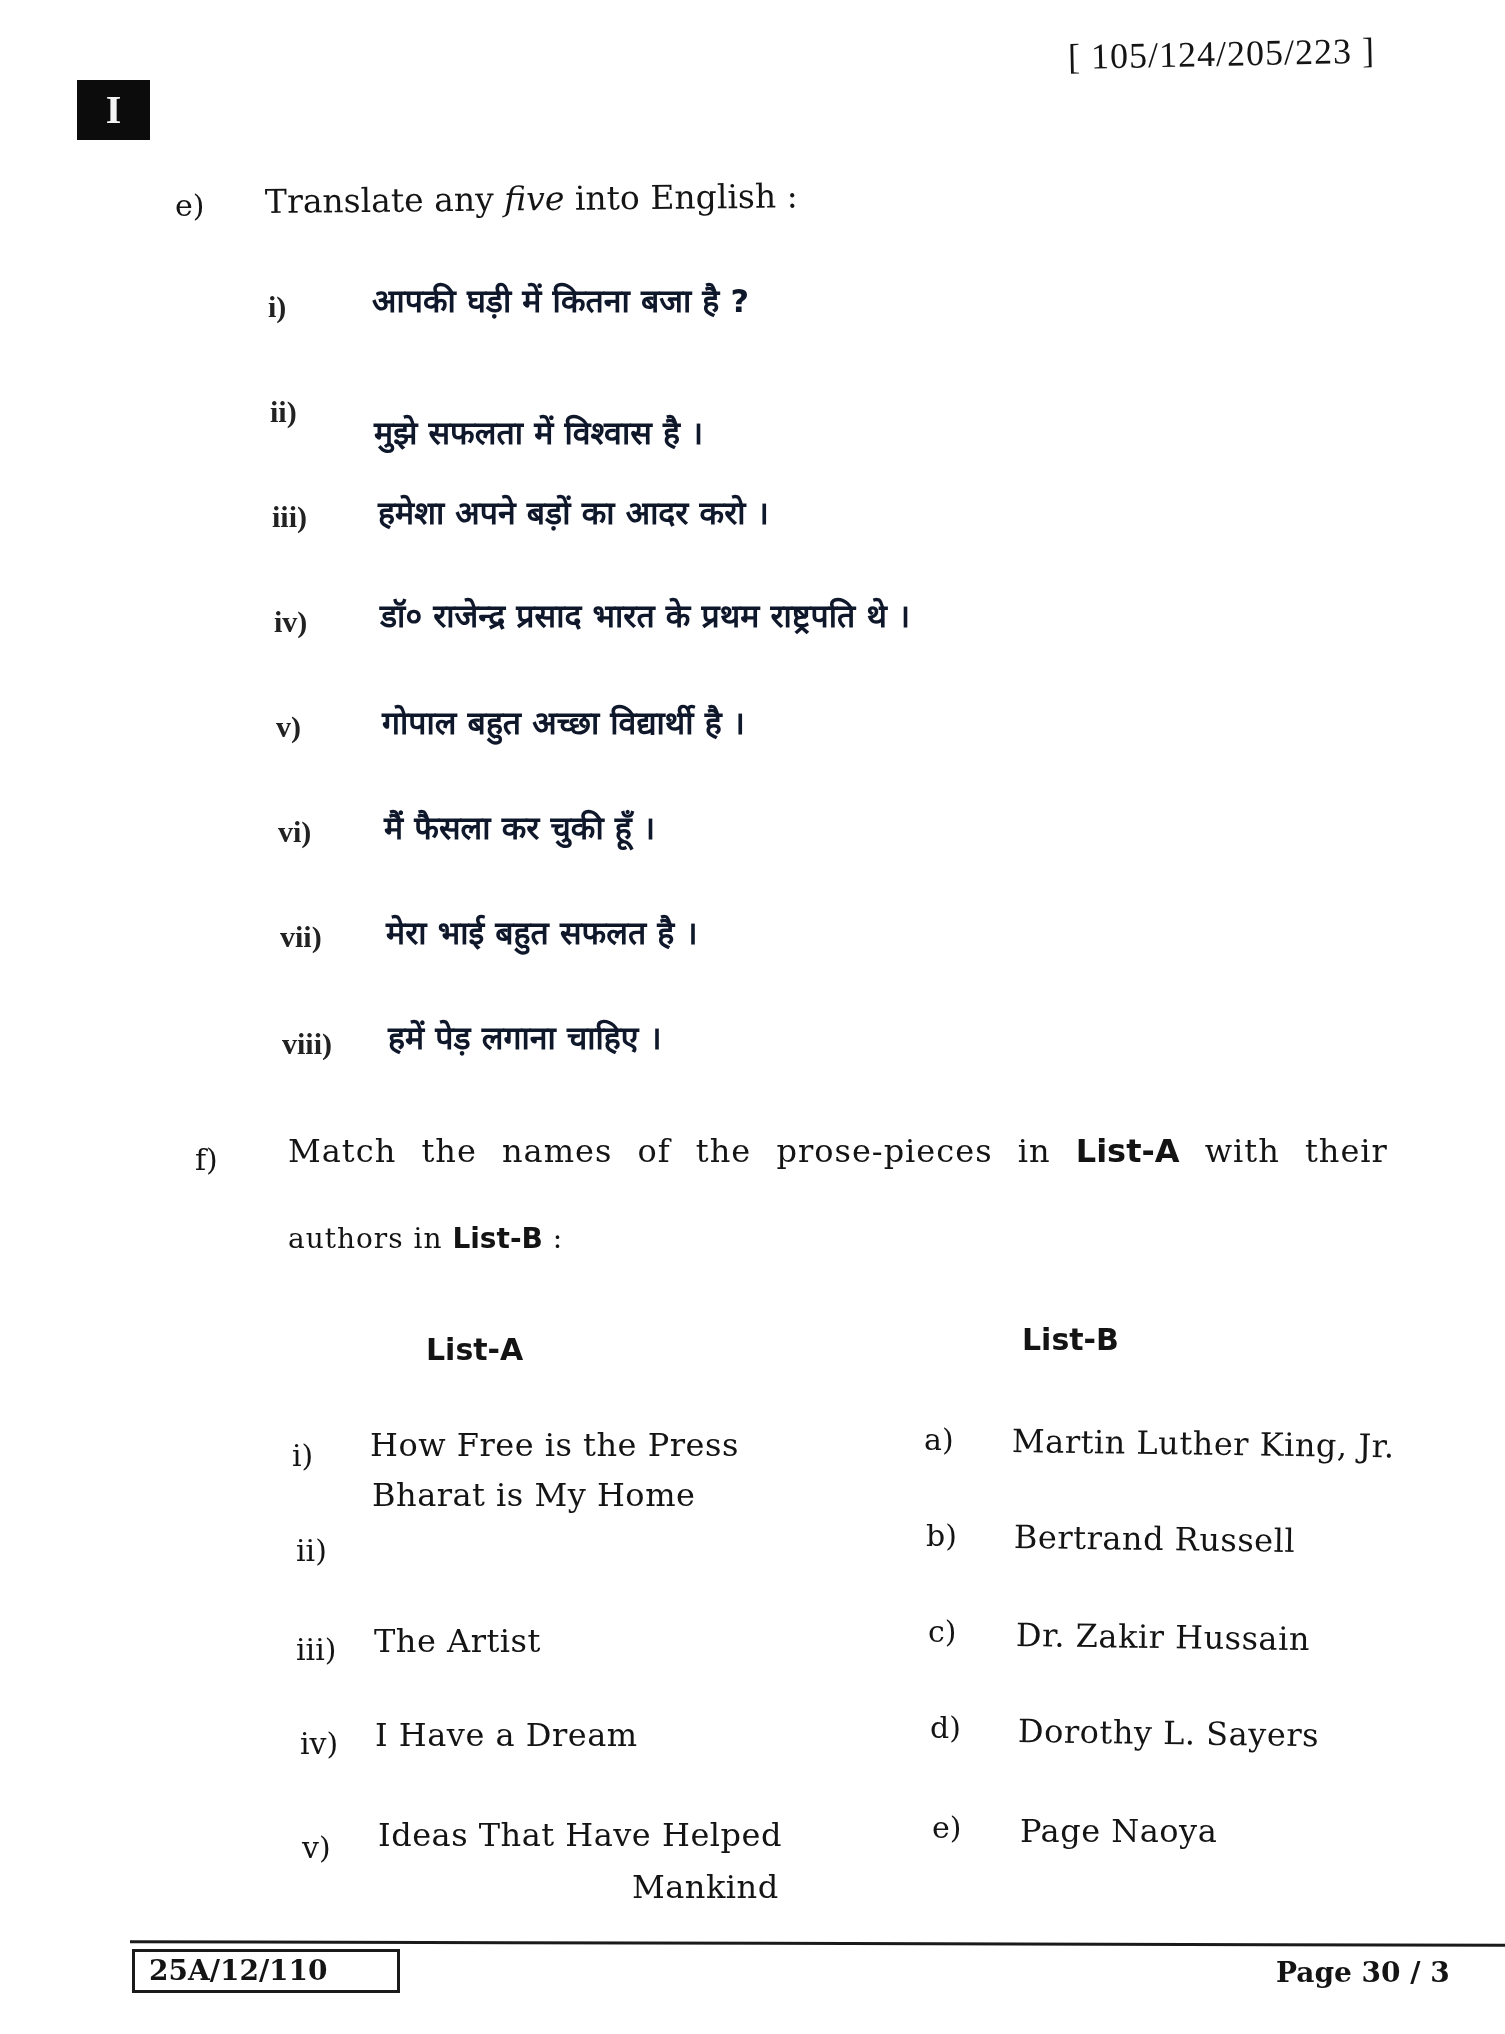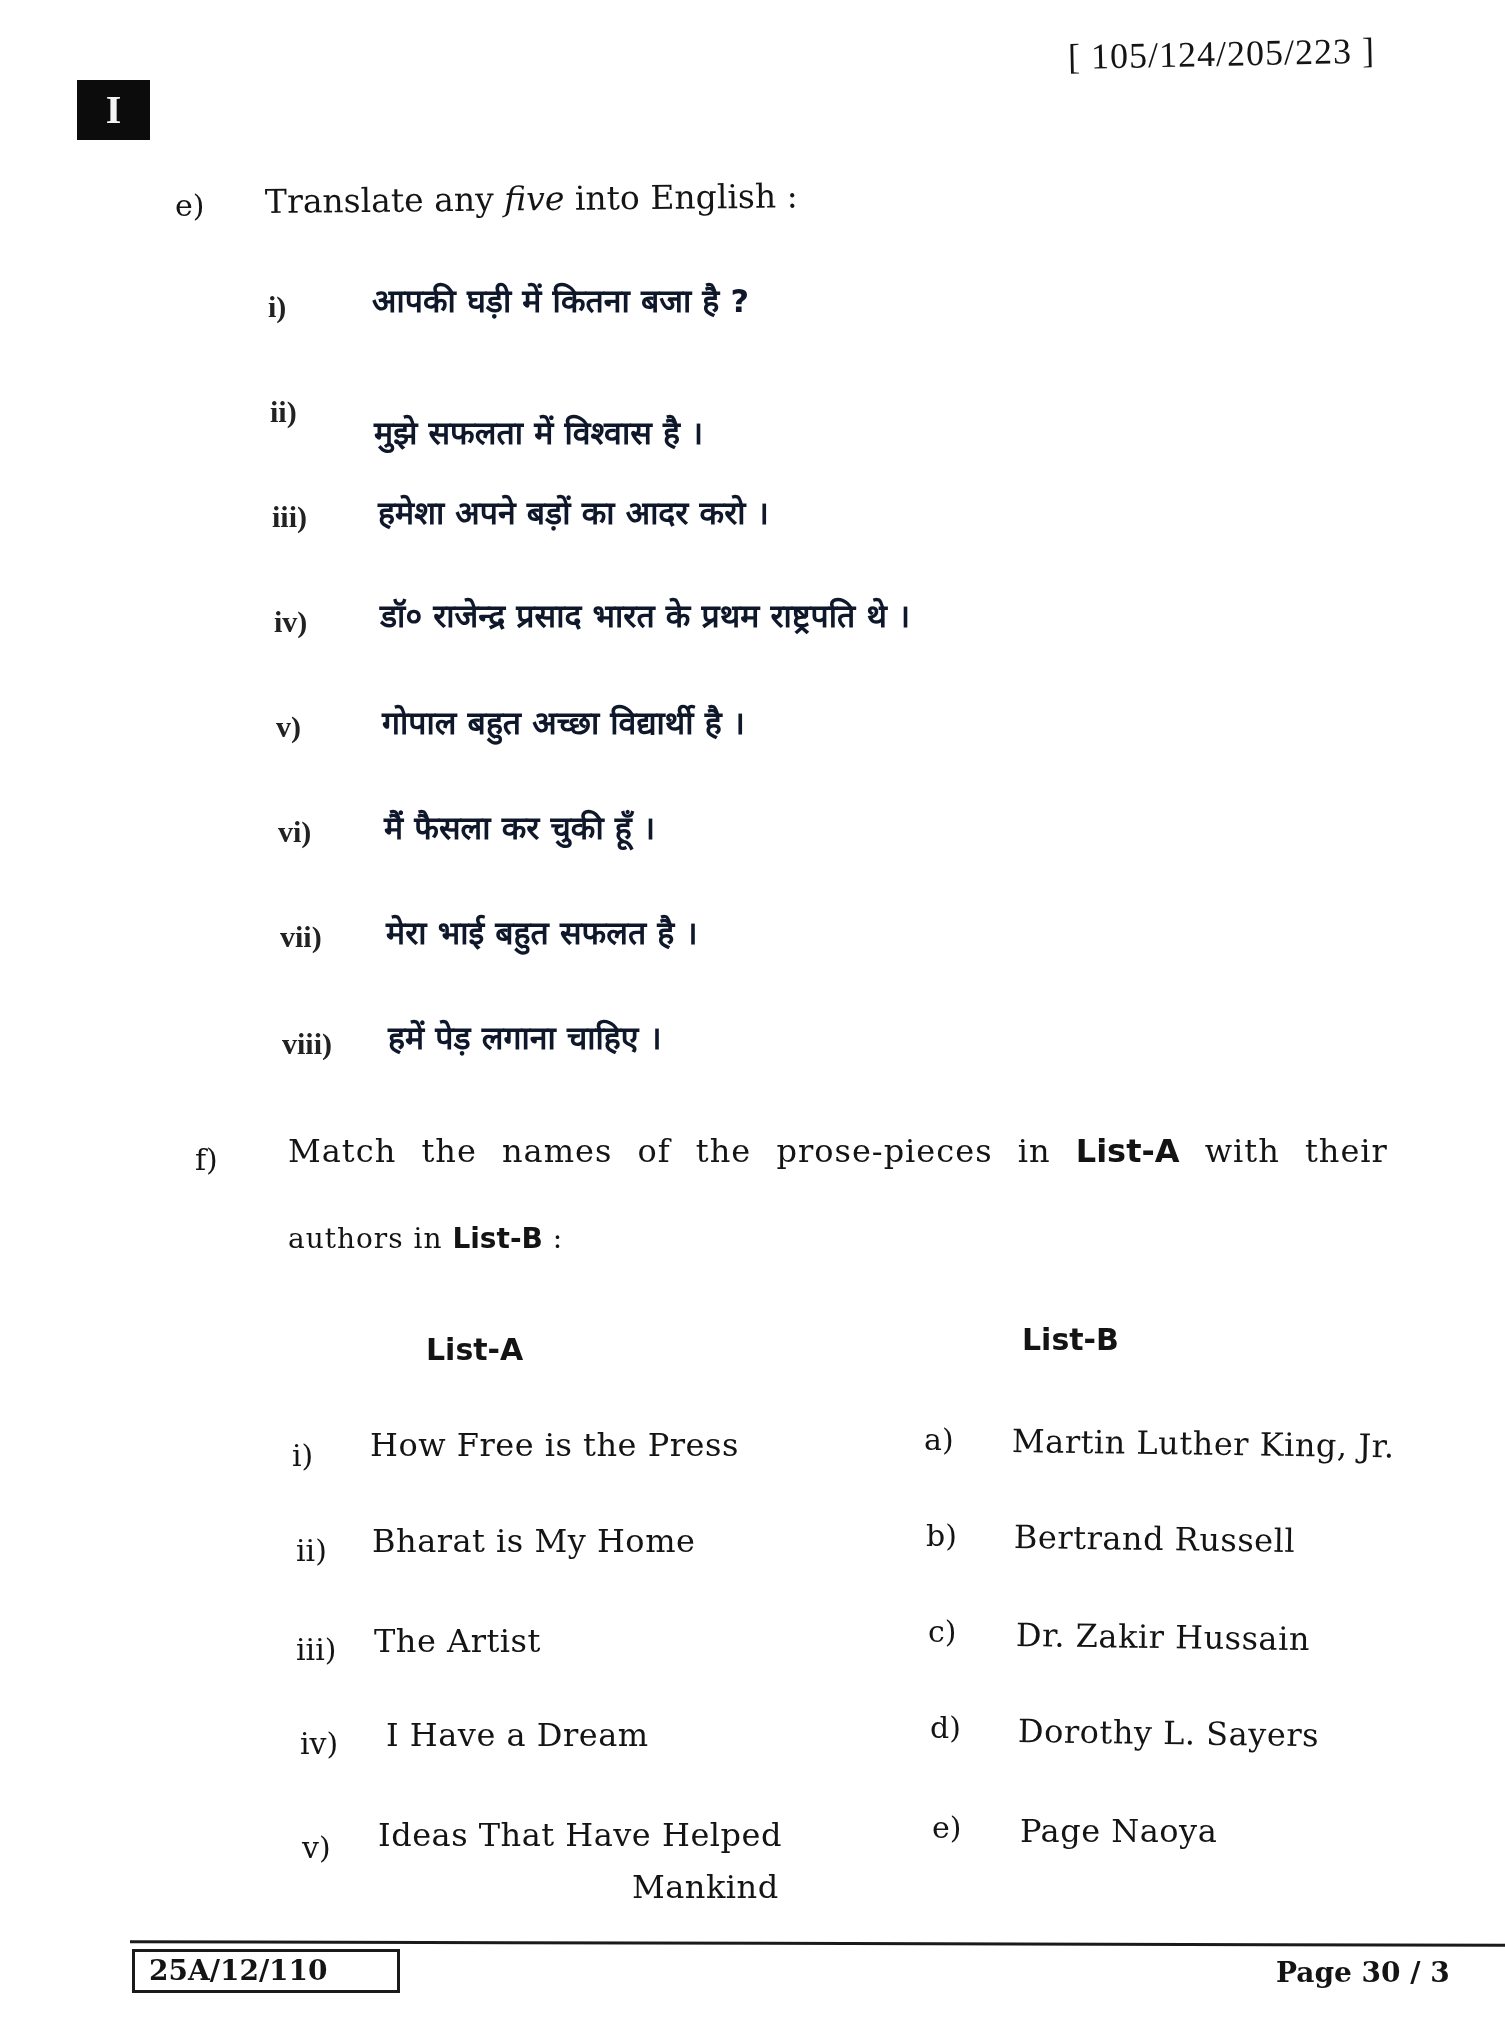--- a/index.html
+++ b/index.html
@@ -162,27 +162,27 @@
 <div class="abs match-line2"><span>authors in </span><b>List-B</b><span> :</span></div>
 
 <div class="abs list-header" style="left:426px; top:1332px;">List-A</div>
 <div class="abs list-header" style="left:1022px; top:1322px;">List-B</div>
 
 <div>
   <div class="abs list-label" style="left:292px; top:1438px;">i)</div>
   <div class="abs list-text" style="left:370px; top:1426px;">How Free is the Press</div>
 
   <div class="abs list-label" style="left:296px; top:1533px;">ii)</div>
-  <div class="abs list-text" style="left:372px; top:1522px;">Bharat is My Home</div>
+  <div class="abs list-text" style="left:372px; top:1476px;">Bharat is My Home</div>
 
   <div class="abs list-label" style="left:296px; top:1632px;">iii)</div>
   <div class="abs list-text" style="left:374px; top:1622px;">The Artist</div>
 
   <div class="abs list-label" style="left:300px; top:1726px;">iv)</div>
-  <div class="abs list-text" style="left:386px; top:1716px;">I Have a Dream</div>
+  <div class="abs list-text" style="left:375px; top:1716px;">I Have a Dream</div>
 
   <div class="abs list-label" style="left:302px; top:1830px;">v)</div>
   <div class="abs list-text" style="left:378px; top:1816px;">Ideas That Have Helped</div>
   <div class="abs list-text" style="left:632px; top:1868px;">Mankind</div>
 </div>
 
 <div>
   <div class="abs list-label" style="left:924px; top:1422px;">a)</div>
   <div class="abs list-text" style="left:1012px; top:1422px; transform:rotate(0.8deg); transform-origin:left center;">Martin Luther King, Jr.</div>
 

